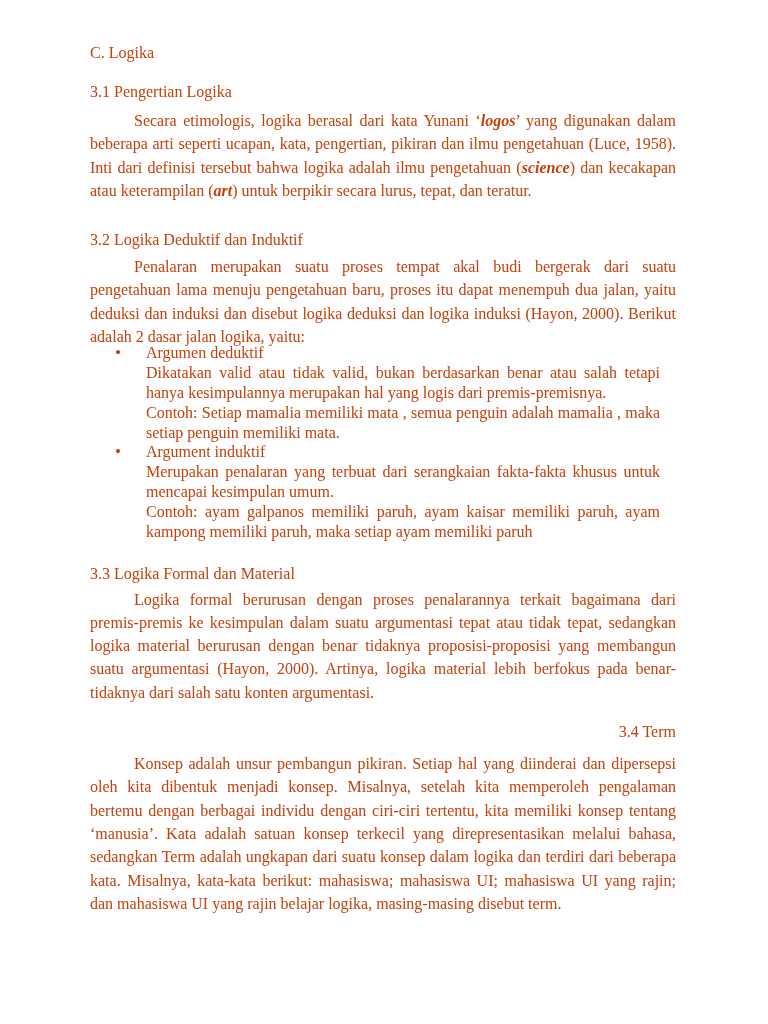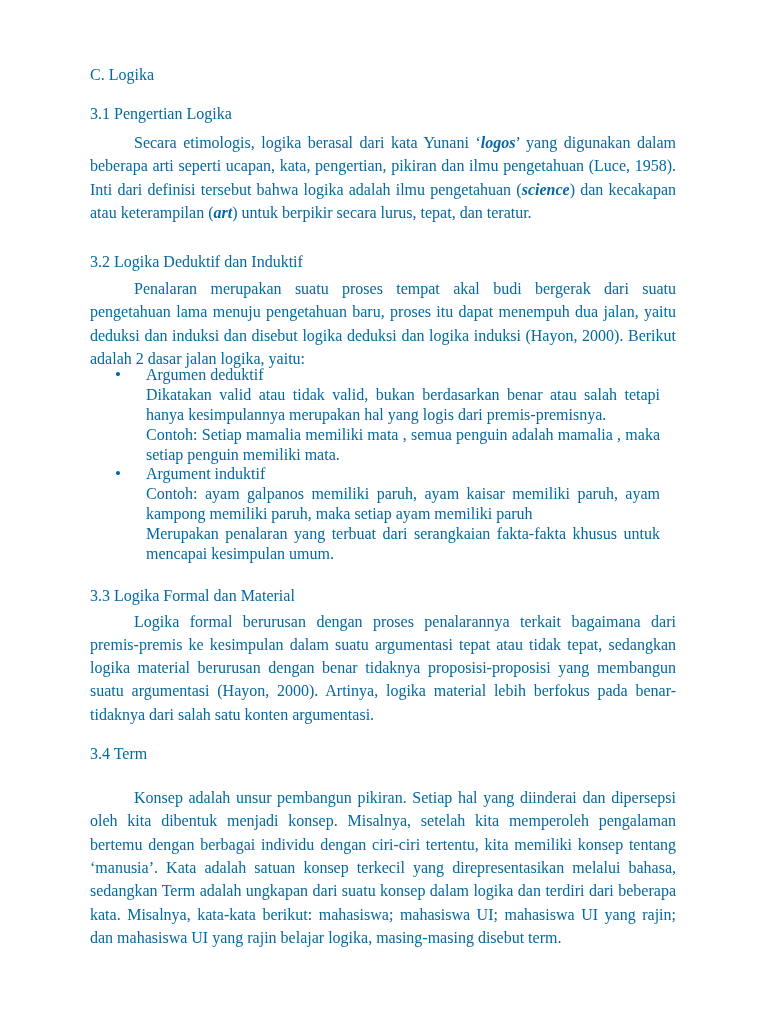--- a/index.html
+++ b/index.html
@@ -7,24 +7,24 @@
     padding: 0;
     background: #ffffff;
   }
   .page {
     position: relative;
     width: 768px;
     height: 1024px;
     background: #ffffff;
     overflow: hidden;
     box-sizing: border-box;
-    padding: 63px 92px 0 90px;
+    padding: 41px 92px 0 90px;
     font-family: "Liberation Serif", "DejaVu Serif", serif;
     font-size: 16px;
-    color: #0369a1;
+    color: #c2410c;
   }
   .doc-heading {
     line-height: 23px;
     font-weight: normal;
     margin: 0;
   }
   .para {
     margin: 0;
     line-height: 23.3px;
     text-align: justify;
@@ -33,22 +33,22 @@
     text-indent: 44px;
   }
   em { font-style: italic; font-weight: bold; }
 
   .h-31 { margin-top: 16px; }
   .p-31 { margin-top: 6px; }
   .h-32 { margin-top: 26px; }
   .p-32 { margin-top: 4px; }
   .h-33 { margin-top: 20px; }
   .p-33 { margin-top: 3px; }
-  .h-34 { margin-top: 16px; }
-  .p-34 { margin-top: 21px; }
+  .h-34 { margin-top: 16px; text-align: right; }
+  .p-34 { margin-top: 9px; }
 
   ul.bullets {
     list-style: none;
     margin: -4px 16px 0 0;
     padding: 0;
   }
   ul.bullets li {
     position: relative;
     padding-left: 56px;
     line-height: 18.6px;
@@ -84,22 +84,22 @@
   <p class="para indent p-32">Penalaran merupakan suatu proses tempat akal budi bergerak dari suatu pengetahuan lama menuju pengetahuan baru, proses itu dapat menempuh dua jalan, yaitu deduksi dan induksi dan disebut logika deduksi dan logika induksi (Hayon, 2000). Berikut adalah 2 dasar jalan logika, yaitu:</p>
 
   <ul class="bullets">
     <li>
       <div class="b-title">Argumen deduktif</div>
       <div class="b-body">Dikatakan valid atau tidak valid, bukan berdasarkan benar atau salah tetapi hanya kesimpulannya merupakan hal yang logis dari premis-premisnya.</div>
       <div class="b-body">Contoh: Setiap mamalia memiliki mata , semua penguin adalah mamalia , maka setiap penguin memiliki mata.</div>
     </li>
     <li>
       <div class="b-title">Argument induktif</div>
+      <div class="b-body">Merupakan penalaran yang terbuat dari serangkaian fakta-fakta khusus untuk mencapai kesimpulan umum.</div>
       <div class="b-body">Contoh: ayam galpanos memiliki paruh, ayam kaisar memiliki paruh, ayam kampong memiliki paruh, maka setiap ayam memiliki paruh</div>
-      <div class="b-body">Merupakan penalaran yang terbuat dari serangkaian fakta-fakta khusus untuk mencapai kesimpulan umum.</div>
     </li>
   </ul>
 
   <div class="doc-heading h-33">3.3 Logika Formal dan Material</div>
 
   <p class="para indent p-33">Logika formal berurusan dengan proses penalarannya terkait bagaimana dari premis-premis ke kesimpulan dalam suatu argumentasi tepat atau tidak tepat, sedangkan logika material berurusan dengan benar tidaknya proposisi-proposisi yang membangun suatu argumentasi (Hayon, 2000). Artinya, logika material lebih berfokus pada benar-tidaknya dari salah satu konten argumentasi.</p>
 
   <div class="doc-heading h-34">3.4 Term</div>
 
   <p class="para indent p-34">Konsep adalah unsur pembangun pikiran. Setiap hal yang diinderai dan dipersepsi oleh kita dibentuk menjadi konsep. Misalnya, setelah kita memperoleh pengalaman bertemu dengan berbagai individu dengan ciri-ciri tertentu, kita memiliki konsep tentang ‘manusia’. Kata adalah satuan konsep terkecil yang direpresentasikan melalui bahasa, sedangkan Term adalah ungkapan dari suatu konsep dalam logika dan terdiri dari beberapa kata. Misalnya, kata-kata berikut: mahasiswa; mahasiswa UI; mahasiswa UI yang rajin; dan mahasiswa UI yang rajin belajar logika, masing-masing disebut term.</p>

